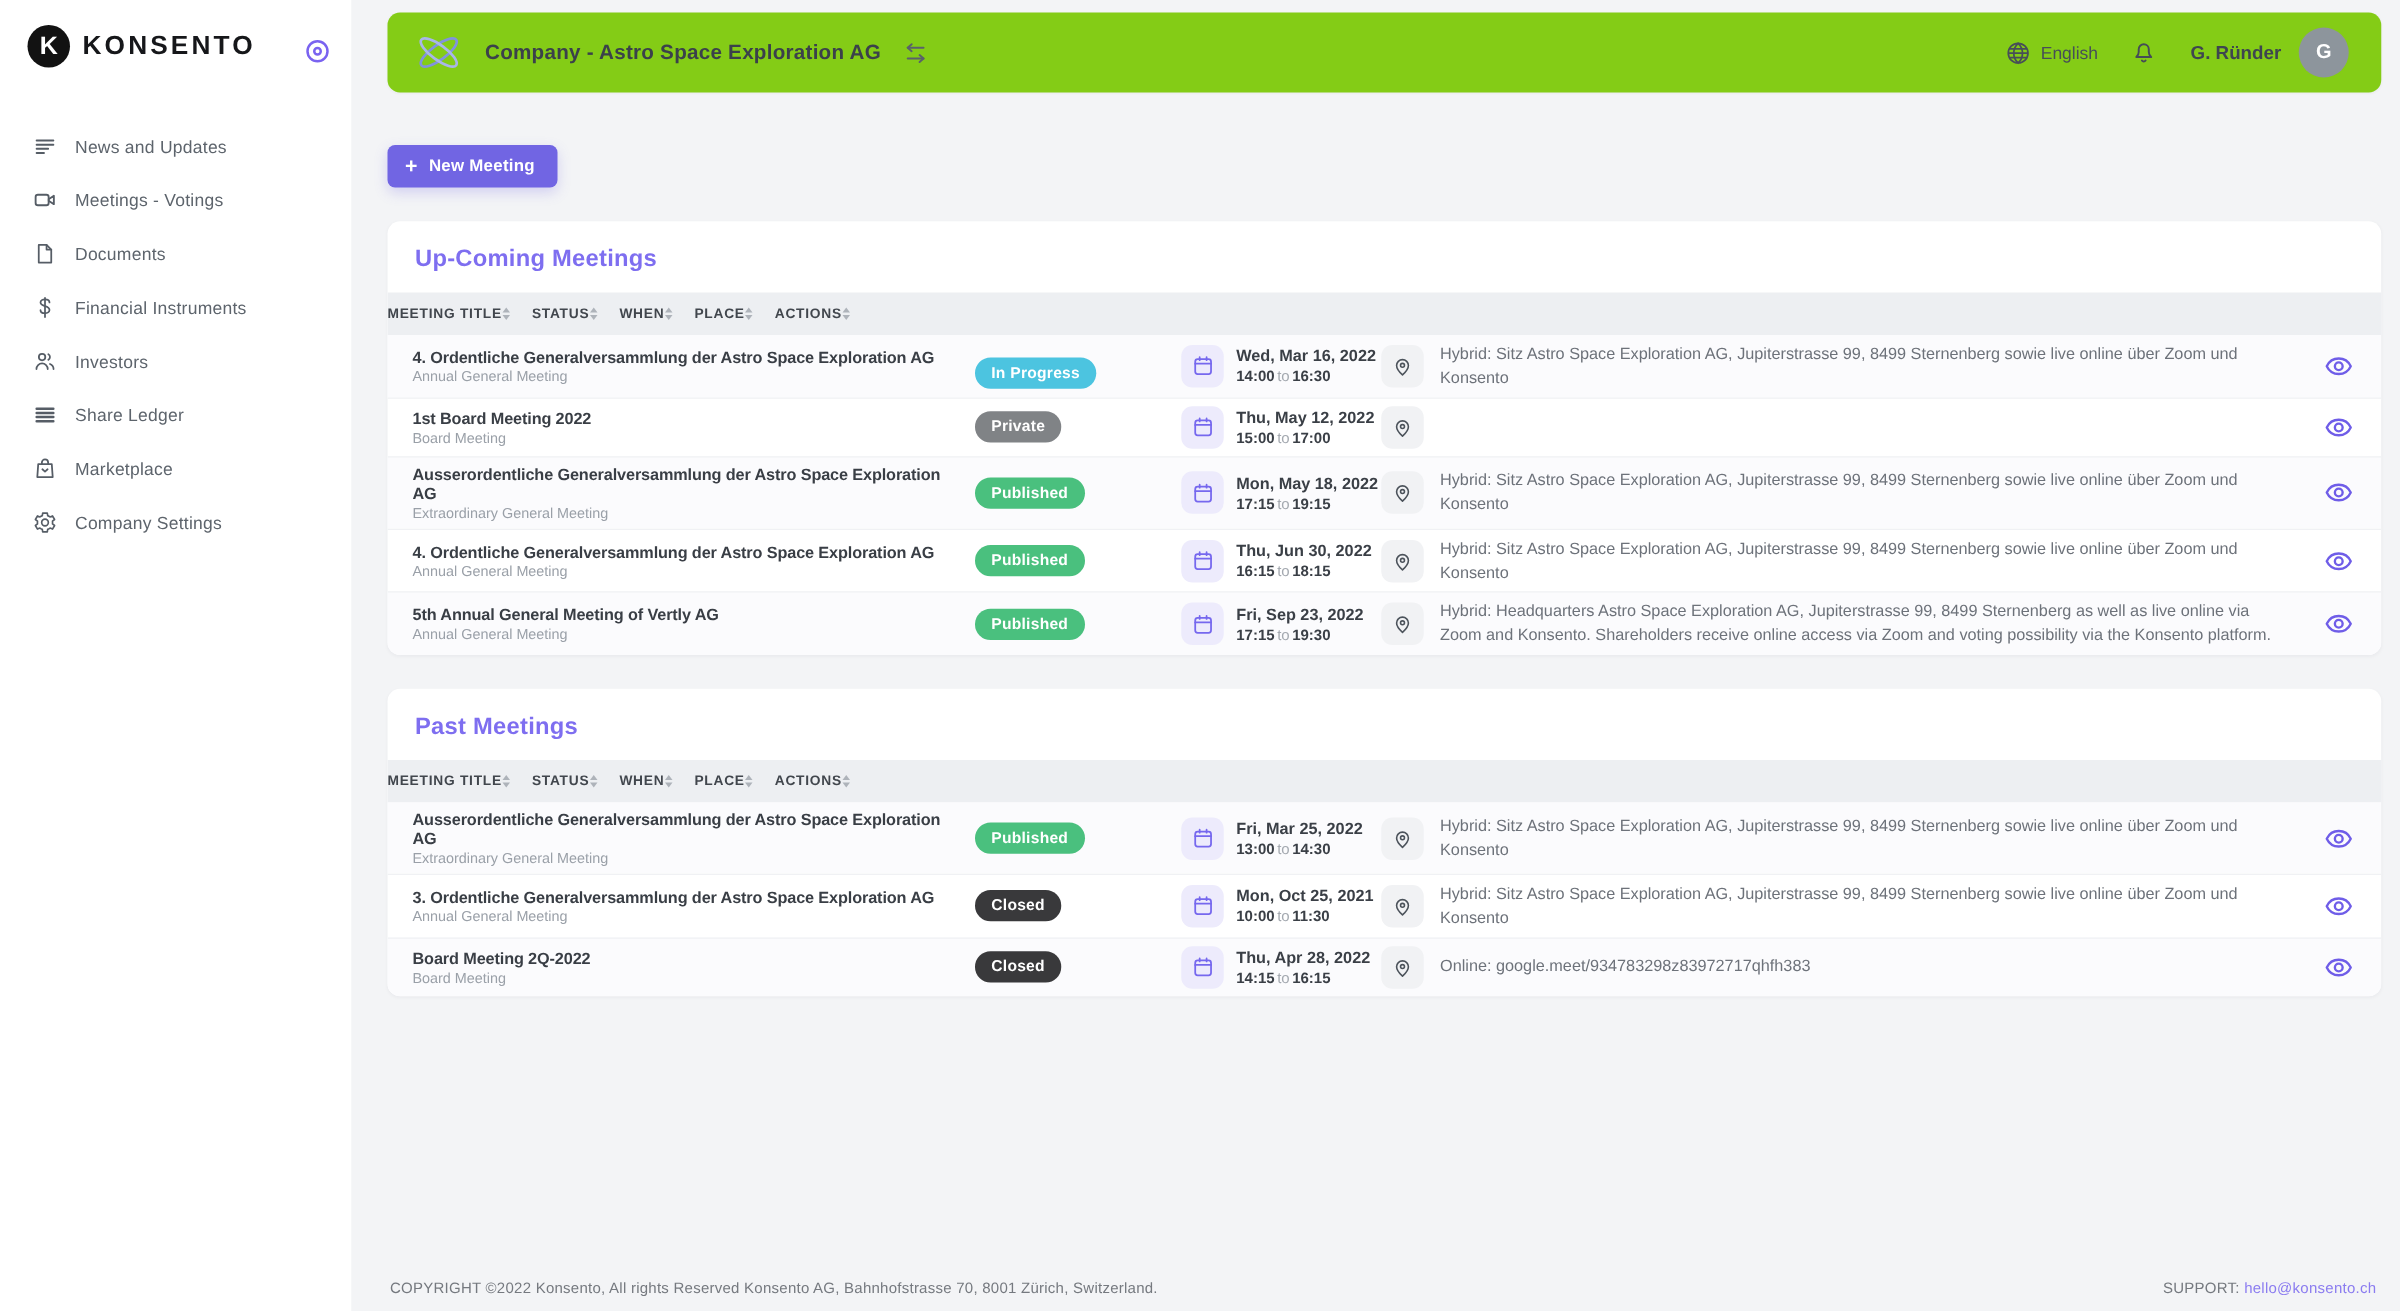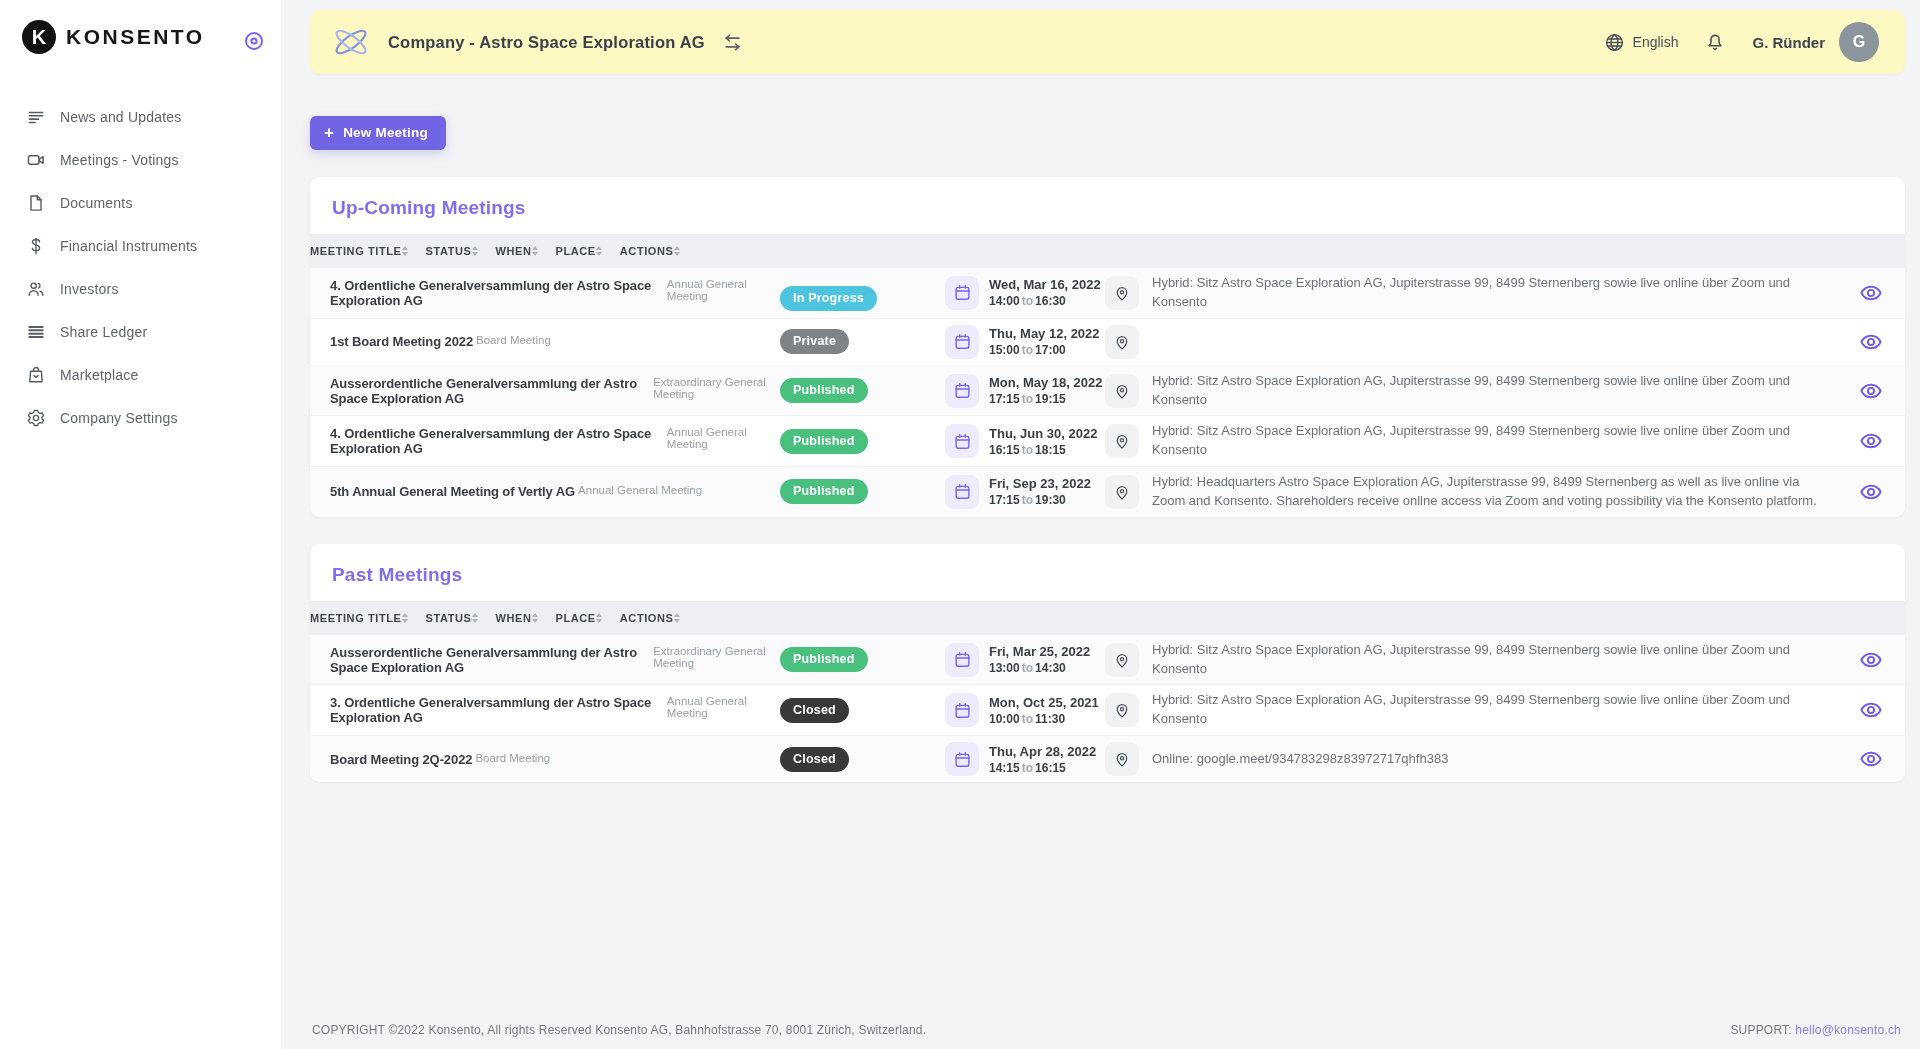--- a/index.html
+++ b/index.html
@@ -17,21 +17,21 @@
   .nav { margin-top:42px; padding:0 14px; display:flex; flex-direction:column; gap:1px; }
   .nav-item { display:flex; align-items:center; gap:14px; height:42px; padding:0 12px;
     border-radius:8px; color:#5d646c; cursor:pointer; }
   .nav-ic { width:20px; height:20px; display:flex; align-items:center; justify-content:center; color:#565d66; }
   .nav-ic svg { width:20px; height:20px; }
   .nav-label { font-size:14px; font-weight:500; letter-spacing:.2px; color:#5d646c; }
 
   
   .main { flex:1; display:flex; flex-direction:column; padding:0 15px 0 29px; min-width:0; }
 
-  .topbar { margin-top:10px; height:64px; background:#fef9c3; border-radius:10px;
+  .topbar { margin-top:10px; height:64px; background:#84cc16; border-radius:10px;
     display:flex; align-items:center; justify-content:space-between; padding:0 26px 0 18px;
     box-shadow:0 1px 2px rgba(20,20,40,.03); }
   .topbar-left { display:flex; align-items:center; gap:14px; }
   .orbit-ic { width:46px; height:40px; }
   .company-title { font-size:16.5px; font-weight:700; color:#3b414b; letter-spacing:.2px; }
   .swap-btn { margin-left:4px; display:flex; align-items:center; cursor:pointer; color:#5a616b; }
   .topbar-right { display:flex; align-items:center; gap:26px; }
   .lang { display:flex; align-items:center; gap:8px; cursor:pointer; color:#474e58; }
   .lang-label { font-size:14px; color:#474e58; }
   .bell { cursor:pointer; color:#454c57; display:flex; }
@@ -62,38 +62,38 @@
   .c-title  { width:470px; padding-left:20px; }
   .c-status { width:165px; }
   .c-when   { width:160px; }
   .c-place  { flex:1; min-width:0; }
   .c-actions{ width:68px; }
 
   .trow { display:flex; align-items:center; border-top:1px solid #f0f1f4; padding:6px 0; min-height:46px; }
   .trow:first-of-type { border-top:none; }
   .trow.even { background:#fbfbfd; }
   .cell { display:flex; align-items:center; }
-  .mt-wrap { display:flex; gap:3px; padding-right:14px; }
+  .mt-wrap { display:flex; flex-direction:column; gap:3px; padding-right:14px; }
   .mt-title { font-size:13px; font-weight:600; color:#393e45; letter-spacing:-.1px; }
   .mt-type { font-size:11.5px; color:#9aa0a8; }
   .badge { display:inline-block; padding:5px 13px 6px; border-radius:999px; color:#fff;
     font-size:12.5px; font-weight:700; letter-spacing:.2px; white-space:nowrap; }
   .badge.in-progress { background:#4cc4e0;margin-top:11px; }
   .badge.private     { background:#808386; }
   .badge.published   { background:#4ac07e; }
   .badge.closed      { background:#39393b; }
   .chip { width:34px; height:34px; border-radius:9px; display:flex; align-items:center;
     justify-content:center; flex-shrink:0; }
   .chip.cal { background:#edebfc; color:#7668ee; }
   .chip.pin { background:#f1f2f4; color:#4c535b; }
   .when-wrap { display:flex; align-items:center; gap:10px;justify-content:center; }
   .when-txt { display:flex; flex-direction:column; gap:2px; }
   .when-date { font-size:13px; font-weight:700; color:#3a3f46; white-space:nowrap; }
   .when-time { font-size:12px; font-weight:700; color:#3a3f46; }
-  .when-time .sep { font-weight:700; color:#a4a9b0; padding:0 2px;margin-top:26px; }
+  .when-time .sep { font-weight:400; color:#a4a9b0; padding:0 2px;margin-top:26px; }
   .place-wrap { display:flex; align-items:center; gap:13px; padding-right:16px; }
   .place-txt { font-size:13px; color:#6d727a; line-height:1.45; }
   .eye-btn { display:flex; align-items:center; justify-content:center; width:100%; cursor:pointer; color:#6f5de8; }
 
   
   .footer { margin-top:auto; display:flex; align-items:center; justify-content:space-between;
     padding:14px 4px 12px 2px; }
   .footer-txt { font-size:12px; color:#75797f; letter-spacing:.2px; }
   .support-link { color:#8b7cf0; text-decoration:none; }
 </style>

